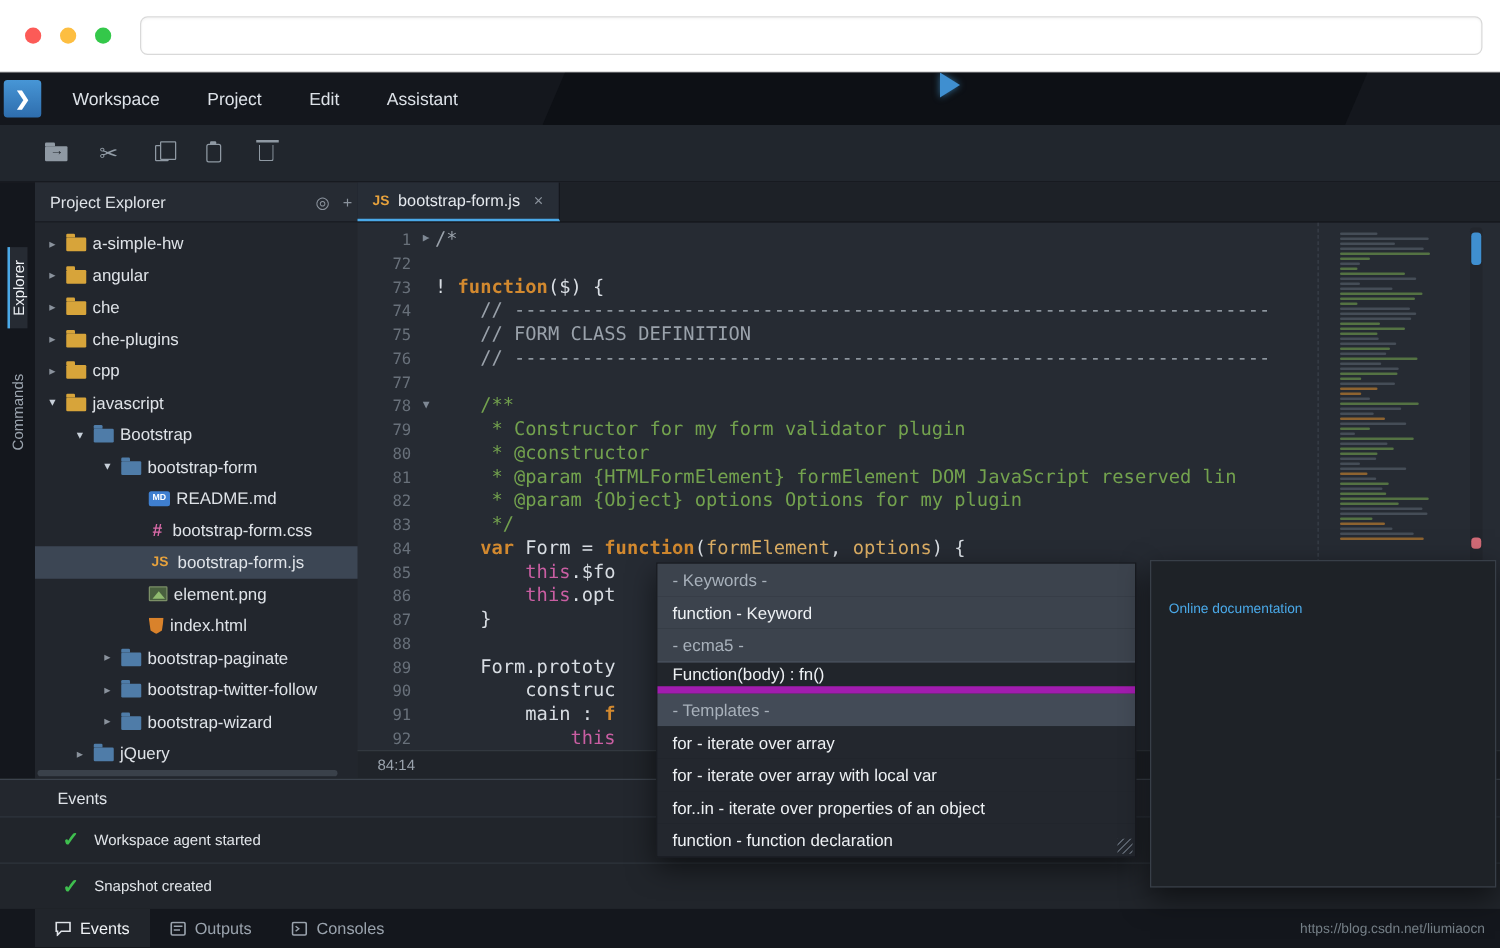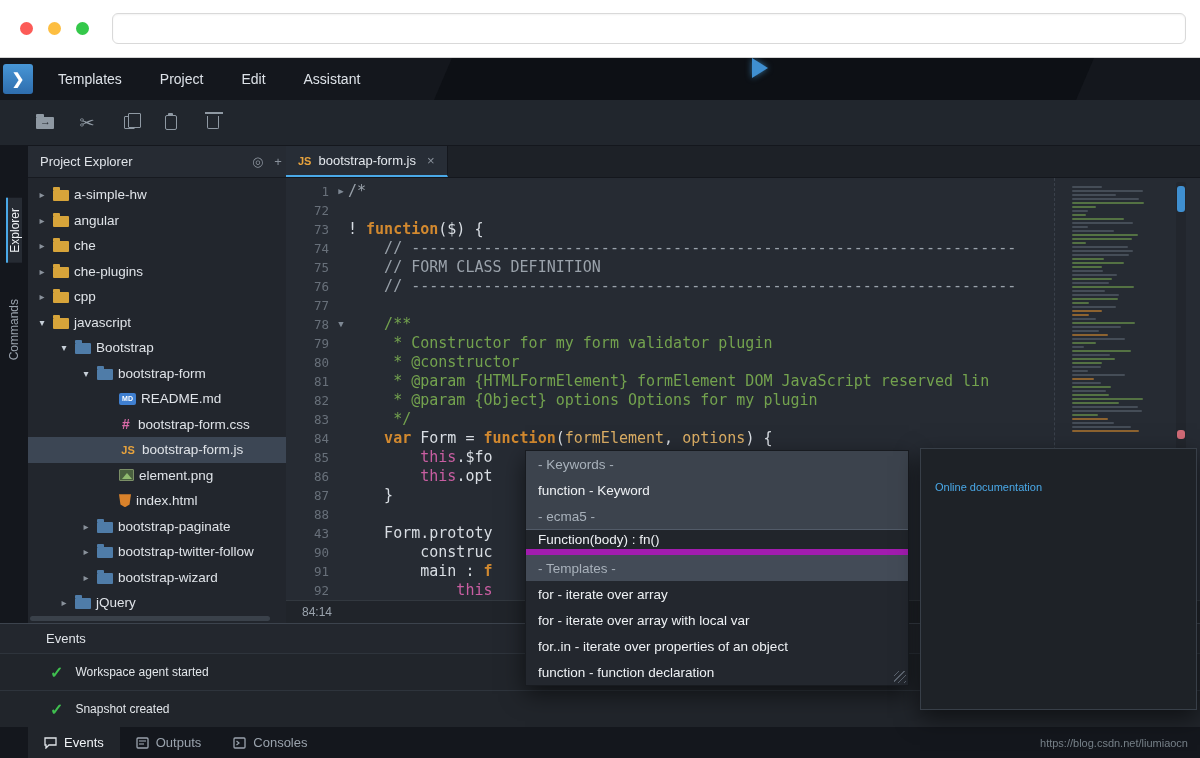--- a/index.html
+++ b/index.html
@@ -154,21 +154,21 @@
       <span class="tl red"></span>
       <span class="tl yellow"></span>
       <span class="tl green"></span>
     </div>
     <input class="urlbar" value="" style="">
   </div>
 
   <div class="menubar">
     <div class="app-badge">❯</div>
     <div class="menu-items">
-        <div class="menu-item">Templates</div>
+        <div class="menu-item">Workspace</div>
         <div class="menu-item">Project</div>
         <div class="menu-item">Edit</div>
         <div class="menu-item">Assistant</div>
       </div>
     <div class="run-area">
       <span class="play-btn"></span>
       <span class="vsep"></span>
       <span class="bug-icon">
         <svg width="20" height="18" viewBox="0 0 20 18">
             <ellipse cx="10" cy="10" rx="5" ry="6" fill="none" stroke="#7cc14e" stroke-width="1.6"></ellipse>
@@ -428,21 +428,21 @@
             <span class="ln">87</span>
             <span class="fold"></span>
             <span class="src"><span class="c-plain">    }</span></span>
           </div>
           <div class="code-line">
             <span class="ln">88</span>
             <span class="fold"></span>
             <span class="src"></span>
           </div>
           <div class="code-line">
-            <span class="ln">43</span>
+            <span class="ln">89</span>
             <span class="fold"></span>
             <span class="src"><span class="c-plain">    Form.prototy</span></span>
           </div>
           <div class="code-line">
             <span class="ln">90</span>
             <span class="fold"></span>
             <span class="src"><span class="c-plain">        construc</span></span>
           </div>
           <div class="code-line">
             <span class="ln">91</span>

